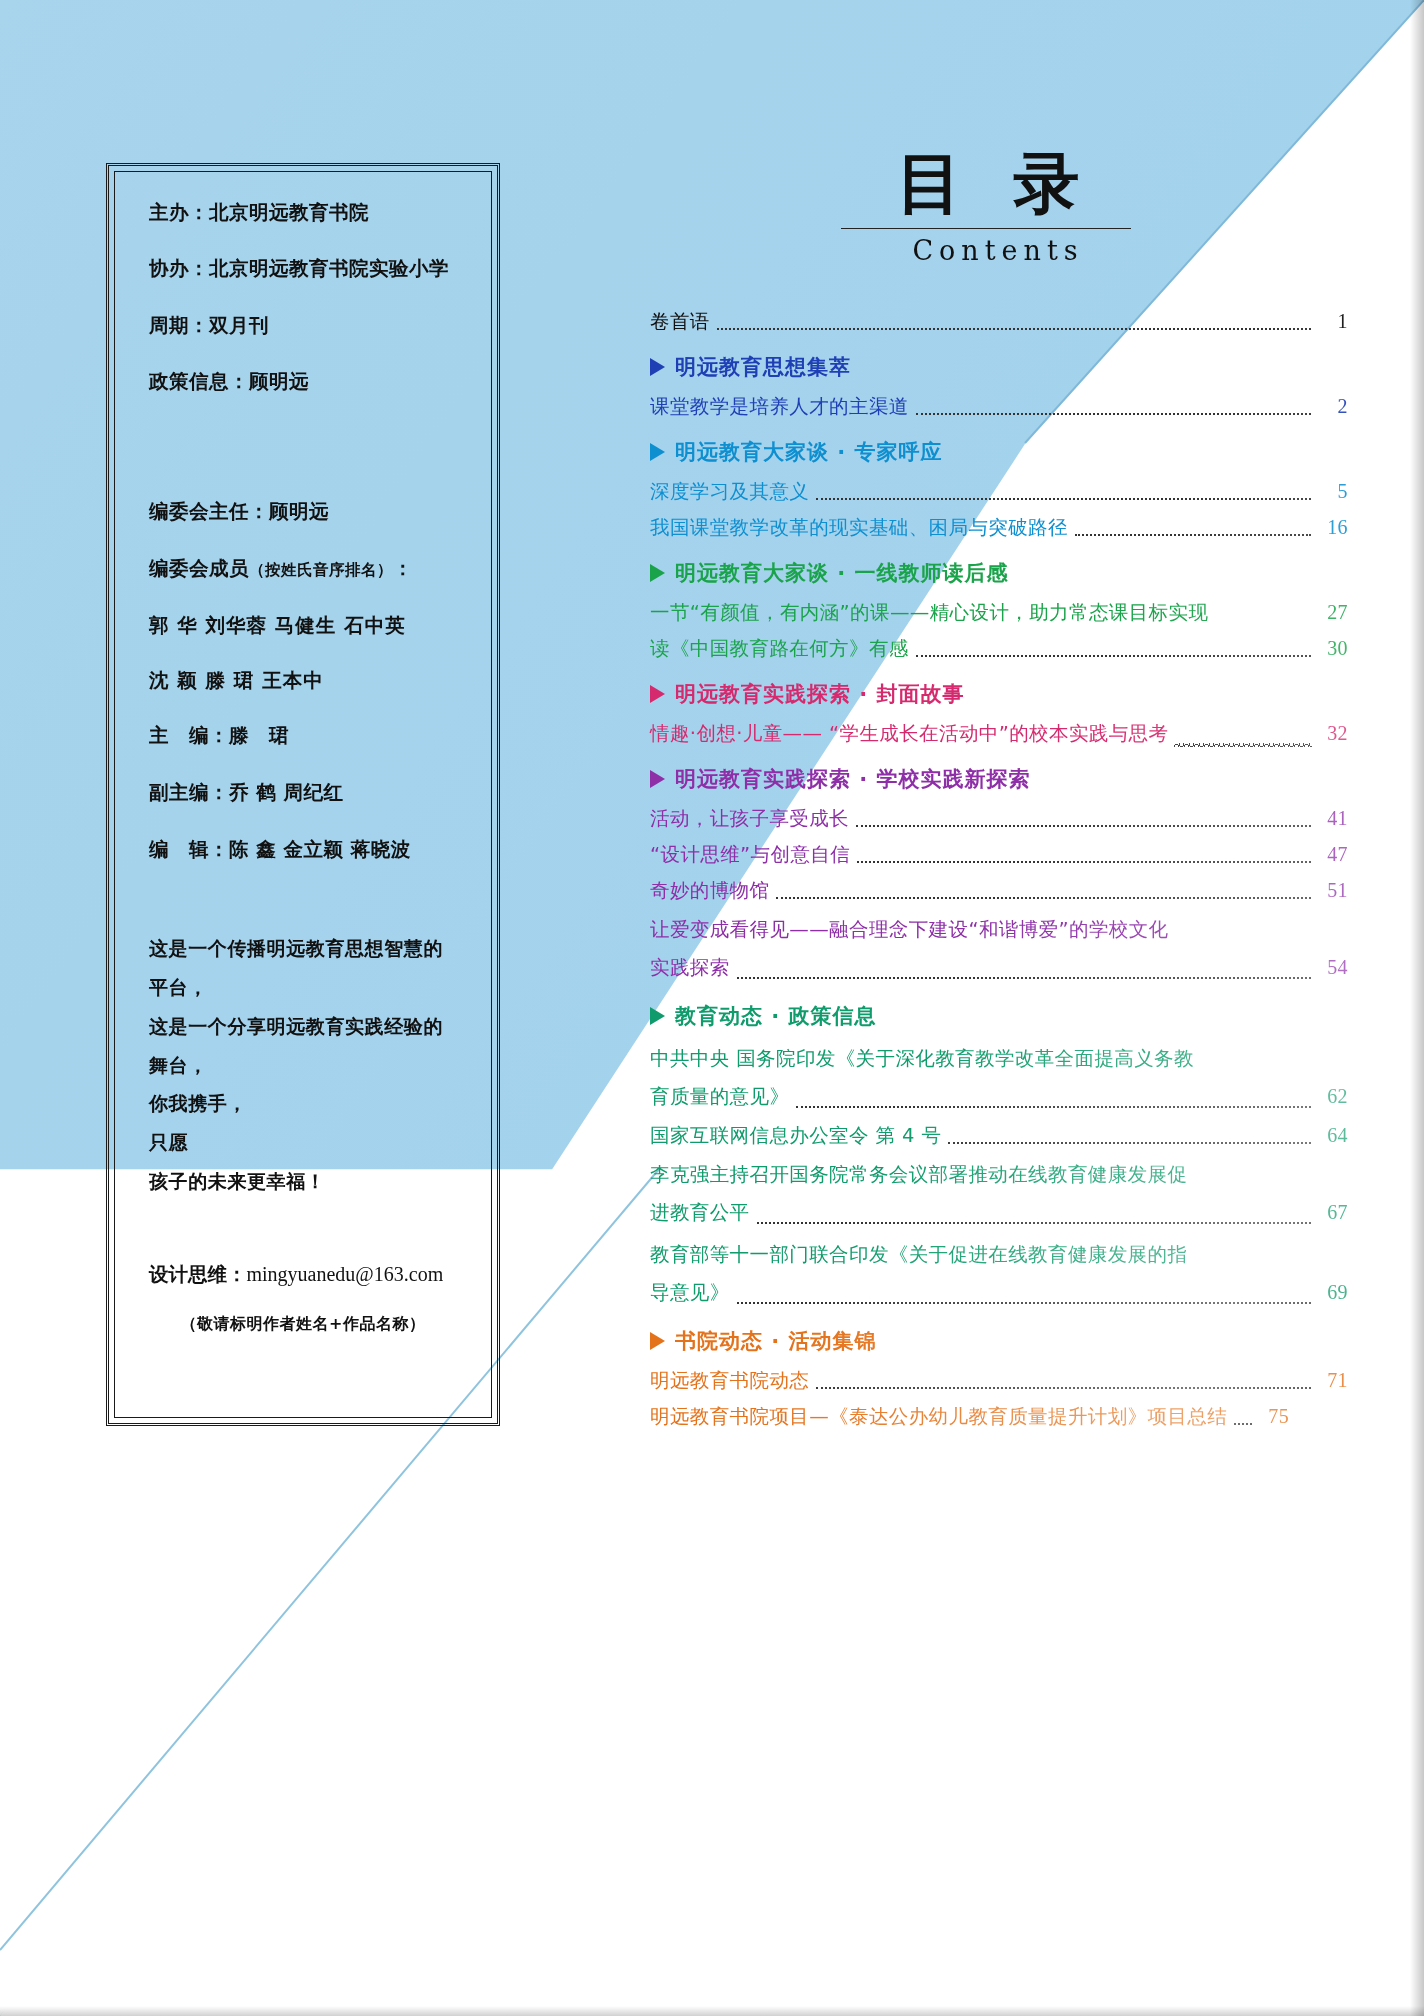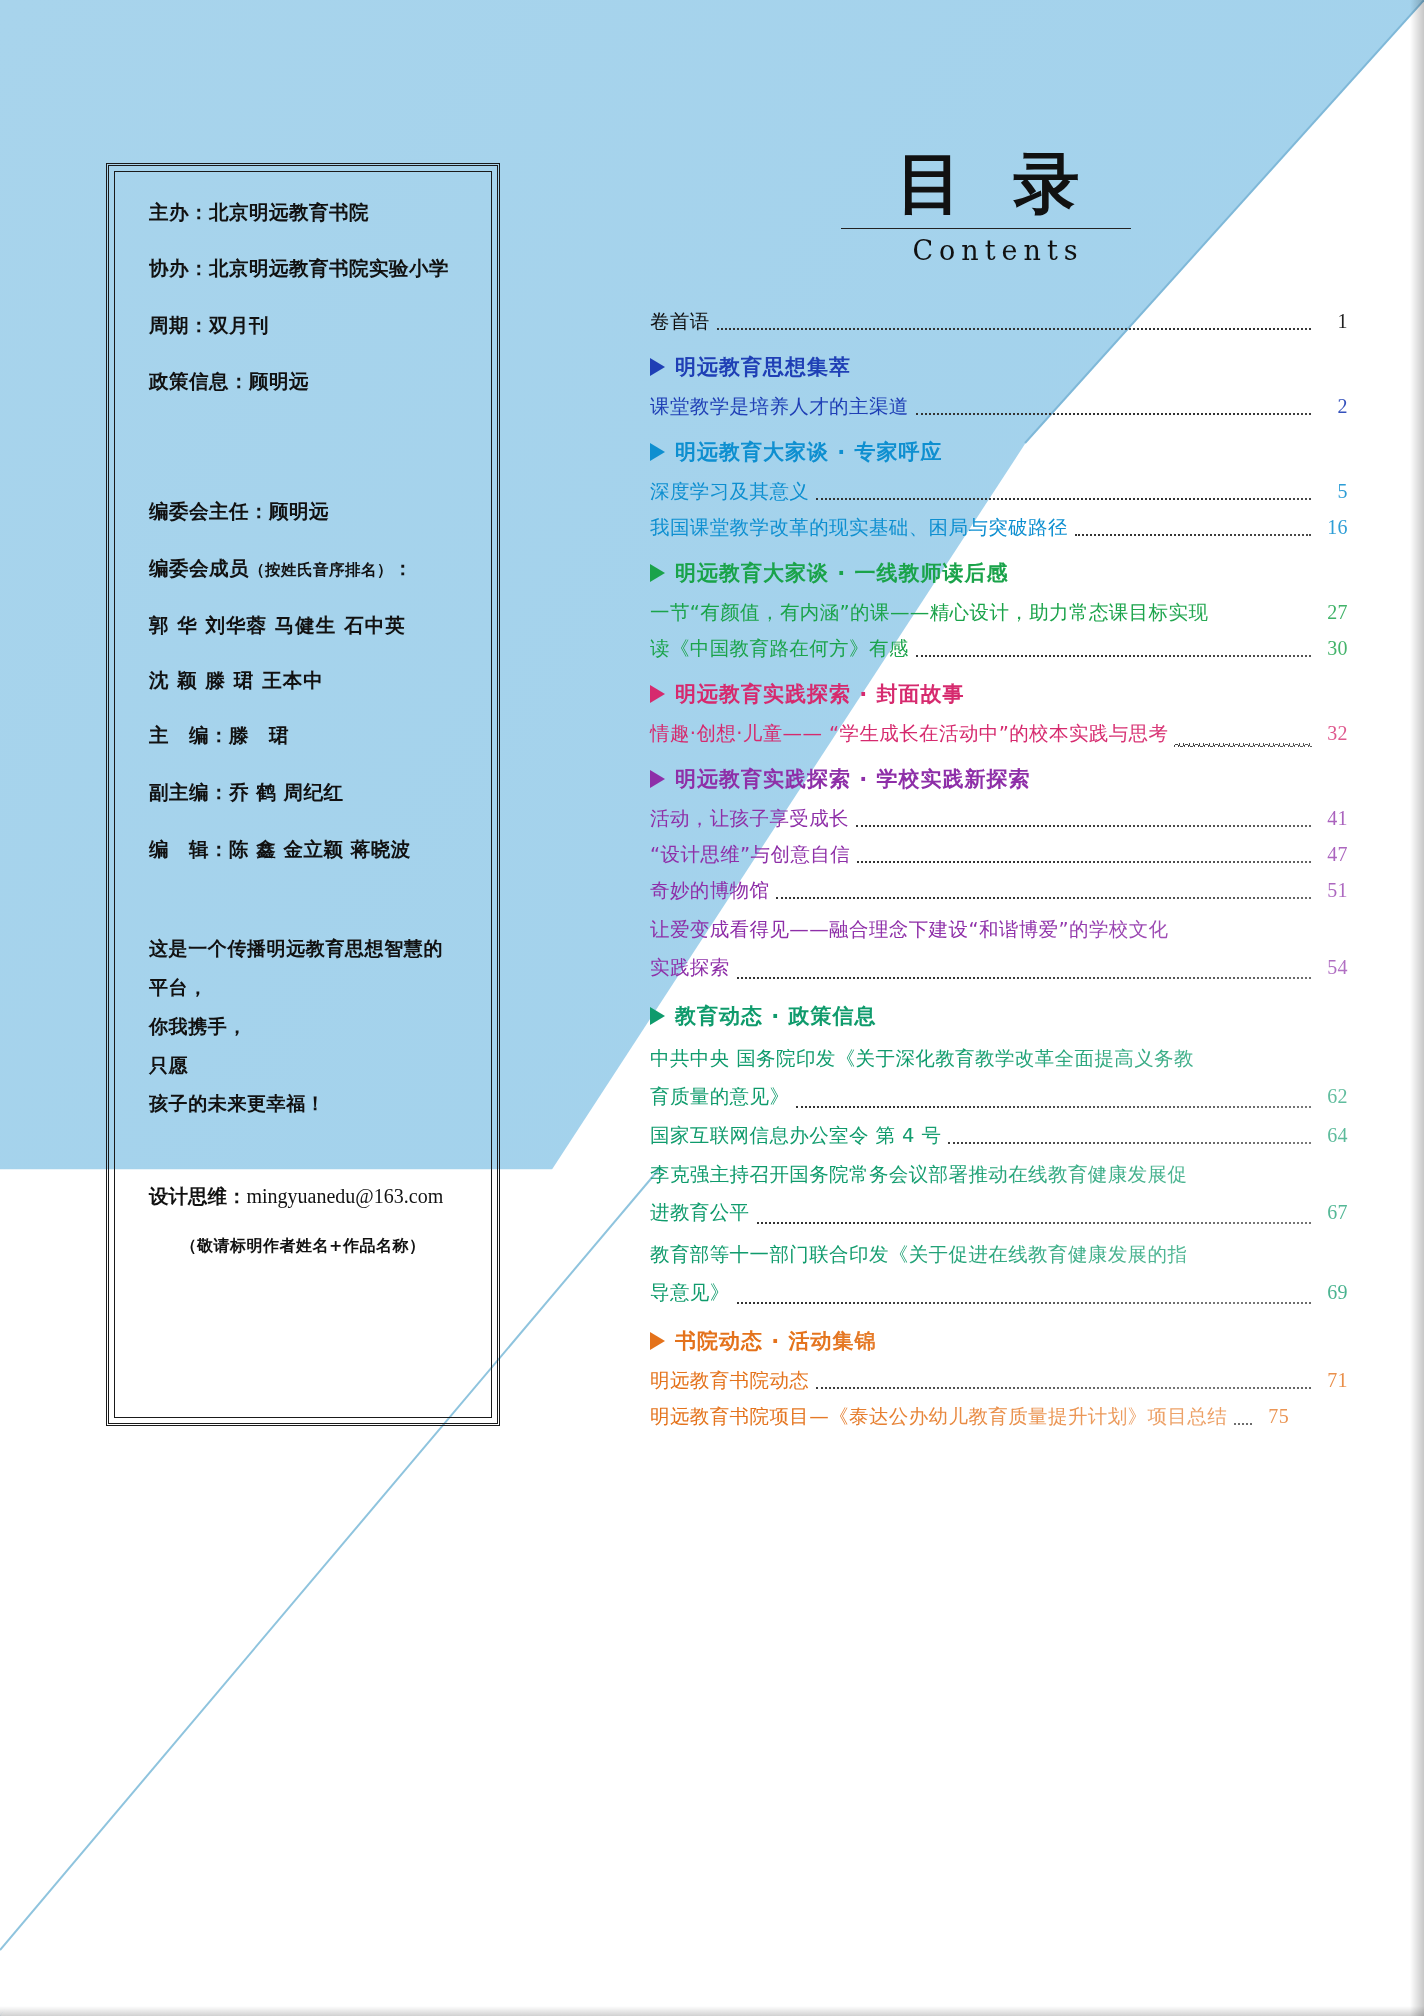--- a/index.html
+++ b/index.html
@@ -297,20 +297,21 @@
       </div>
       <div class="kv2">
         <span>副主编：</span><span>乔  鹤   周纪红</span>
       </div>
       <div class="kv2">
         <span>编　辑：</span><span>陈  鑫   金立颖   蒋晓波</span>
       </div>
 
       <div class="slogan">
         <div>这是一个传播明远教育思想智慧的平台，</div>
+        <div>这是一个分享明远教育实践经验的舞台，</div>
         <div>你我携手，</div>
         <div>只愿</div>
         <div>孩子的未来更幸福！</div>
       </div>
 
       <div class="submit">
         <span>设计思维：</span><span class="mail">mingyuanedu@163.com</span>
       </div>
       <div class="submit-note">（敬请标明作者姓名+作品名称）</div>
     </div>

